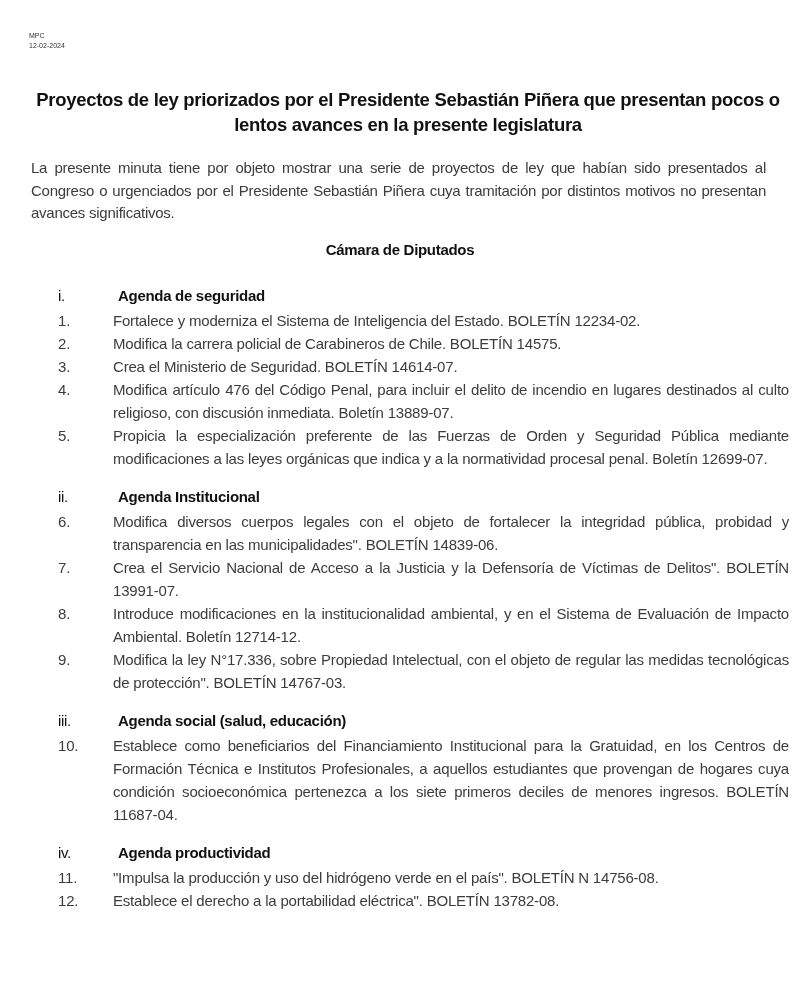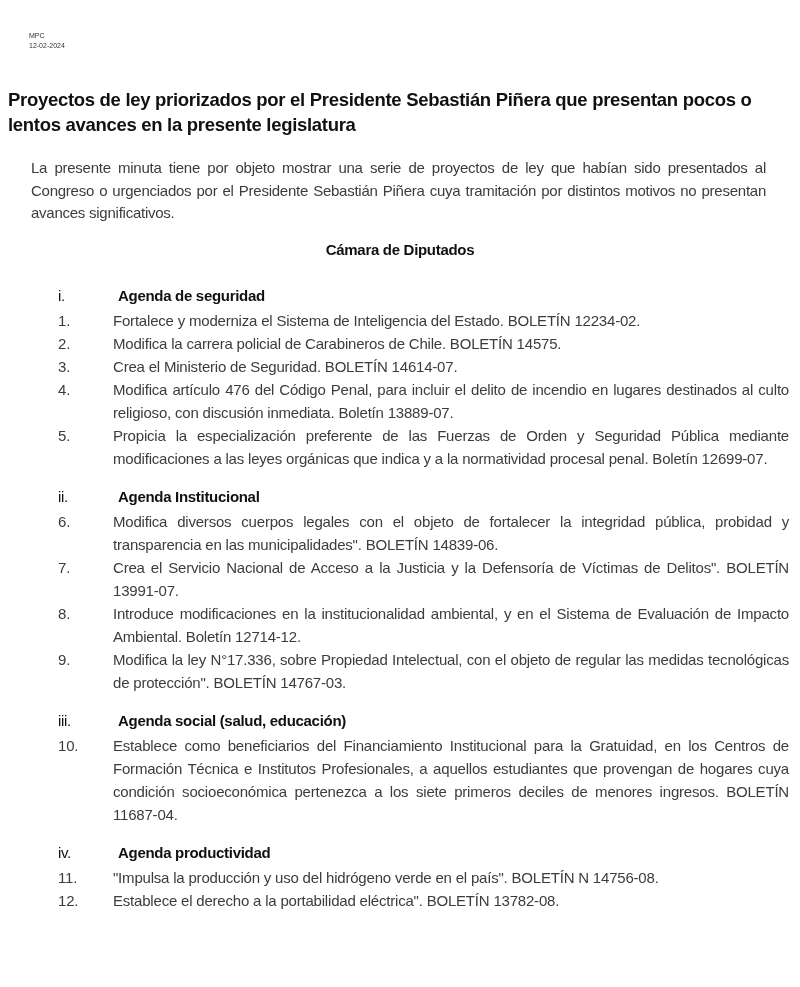--- a/index.html
+++ b/index.html
@@ -5,22 +5,22 @@
     html, body { margin: 0; padding: 0; background: #ffffff; }
     body {
       width: 800px; height: 987px; position: relative; overflow: hidden;
       font-family: "Liberation Sans", sans-serif; color: #3a3a3a;
     }
     .meta {
       position: absolute; left: 29px; top: 31px;
       font-size: 7px; line-height: 10px; color: #333;
     }
     .title {
-      position: absolute; left: 8px; width: 760px; top: 87px;
-      font-weight: bold; font-size: 18.5px; line-height: 25px;
+      position: absolute; left: 28px; width: 760px; top: 87px;
+      text-align: center; font-weight: bold; font-size: 18.5px; line-height: 25px;
       color: #111; letter-spacing: -0.3px;
     }
     .intro {
       position: absolute; left: 31px; width: 735px; top: 157px;
       font-size: 15px; line-height: 22.5px; text-align: justify; color: #3c3c3c;
       letter-spacing: -0.25px;
     }
     .chamber {
       position: absolute; left: 0; width: 800px; top: 241px;
       text-align: center; font-size: 15px; font-weight: bold; color: #111;

